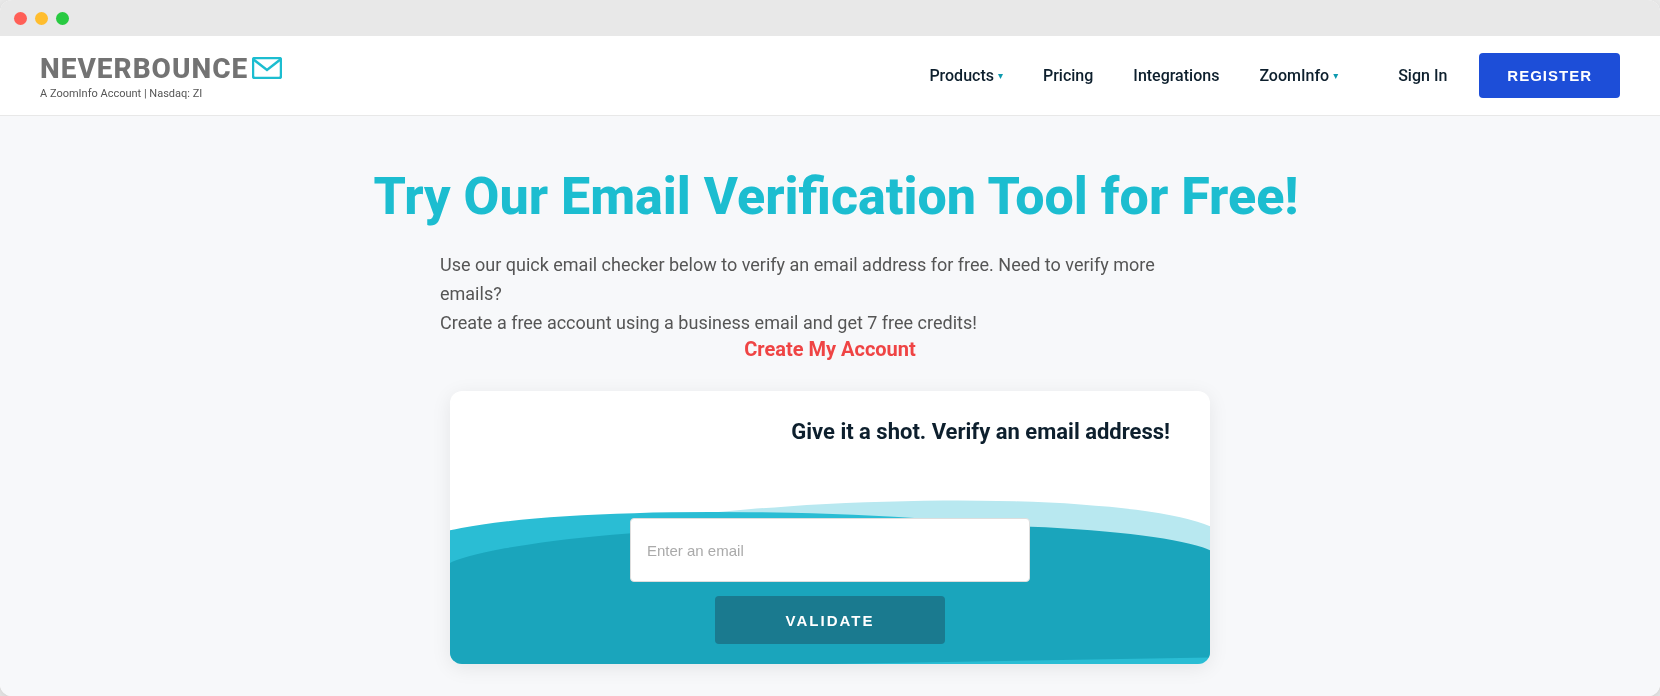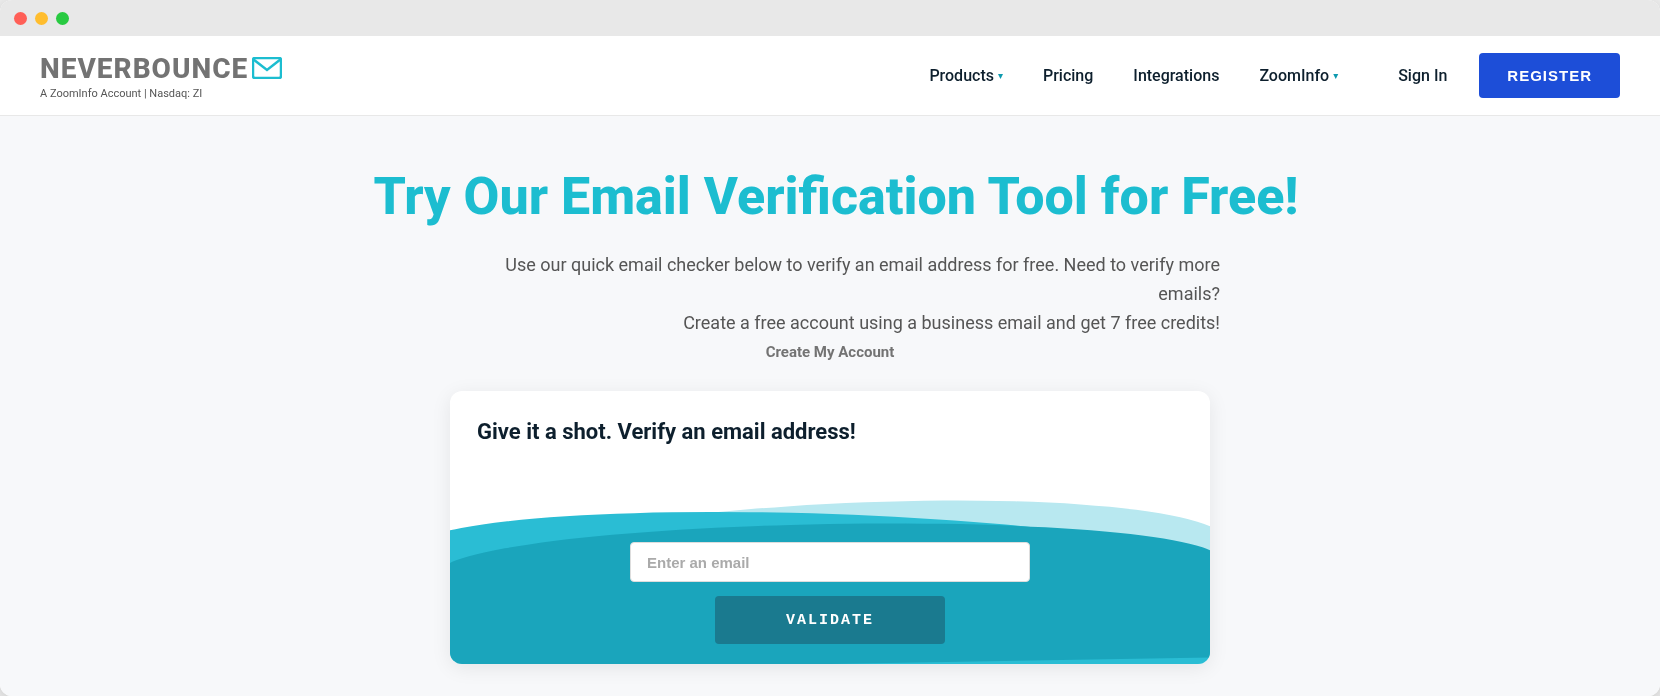--- a/index.html
+++ b/index.html
@@ -160,50 +160,49 @@
       font-weight: 800;
       color: #1cbdd0;
       text-align: center;
       margin-bottom: 24px;
       margin-left: 12px;
     }
 
     .hero-desc {
       font-size: 18px;
       color: #555;
-      text-align: right;
+      text-align: left;
       line-height: 1.6;
       max-width: 780px;
-      margin-bottom: 6px;
     }
 
     .create-account-link {
-      font-size: 15px;
-      color: #737373;
+      font-size: 20px;
+      color: #ef4444;
       font-weight: 700;
       cursor: pointer;
       text-decoration: none;
       margin-bottom: 30px;
       display: block;
       text-align: center;
     }
 
     
     .card {
       width: 760px;
       background: #ffffff;
       border-radius: 12px;
       box-shadow: 0 4px 20px rgba(0,0,0,0.08);
       overflow: hidden;
       flex-shrink: 0;
     }
 
     .card-header {
-      padding: 28px 27px 0;
-      text-align: left;
+      padding: 28px 40px 0;
+      text-align: right;
     }
 
     .card-title {
       font-size: 22px;
       font-weight: 700;
       color: #0d1f2d;
     }
 
     .card-body {
       position: relative;
@@ -260,48 +259,46 @@
       right: 0;
       display: flex;
       flex-direction: column;
       align-items: center;
       gap: 14px;
       z-index: 10;
     }
 
     .email-input {
       width: 400px;
-      height: 40px;
+      height: 64px;
       border: 1px solid #ddd;
       border-radius: 4px;
       padding: 8px 16px;
       font-size: 15px;
       color: #aaa;
       outline: none;
       background: #fff;
-      font-weight: bold;
     }
 
     .email-input::placeholder {
       color: #aaa;
     }
 
     .validate-btn {
       width: 230px;
       height: 48px;
       background: #1a7a8f;
       color: #ffffff;
       font-size: 15px;
       font-weight: 700;
       letter-spacing: 2px;
       border: none;
       border-radius: 4px;
       cursor: pointer;
       text-transform: uppercase;
-      font-family: Liberation Mono, monospace;
     }
   </style>
 </head>
 <body>
 
 <div class="browser-window">
 
   <div class="title-bar">
     <div class="traffic-lights">
       <div class="traffic-light tl-red"></div>

